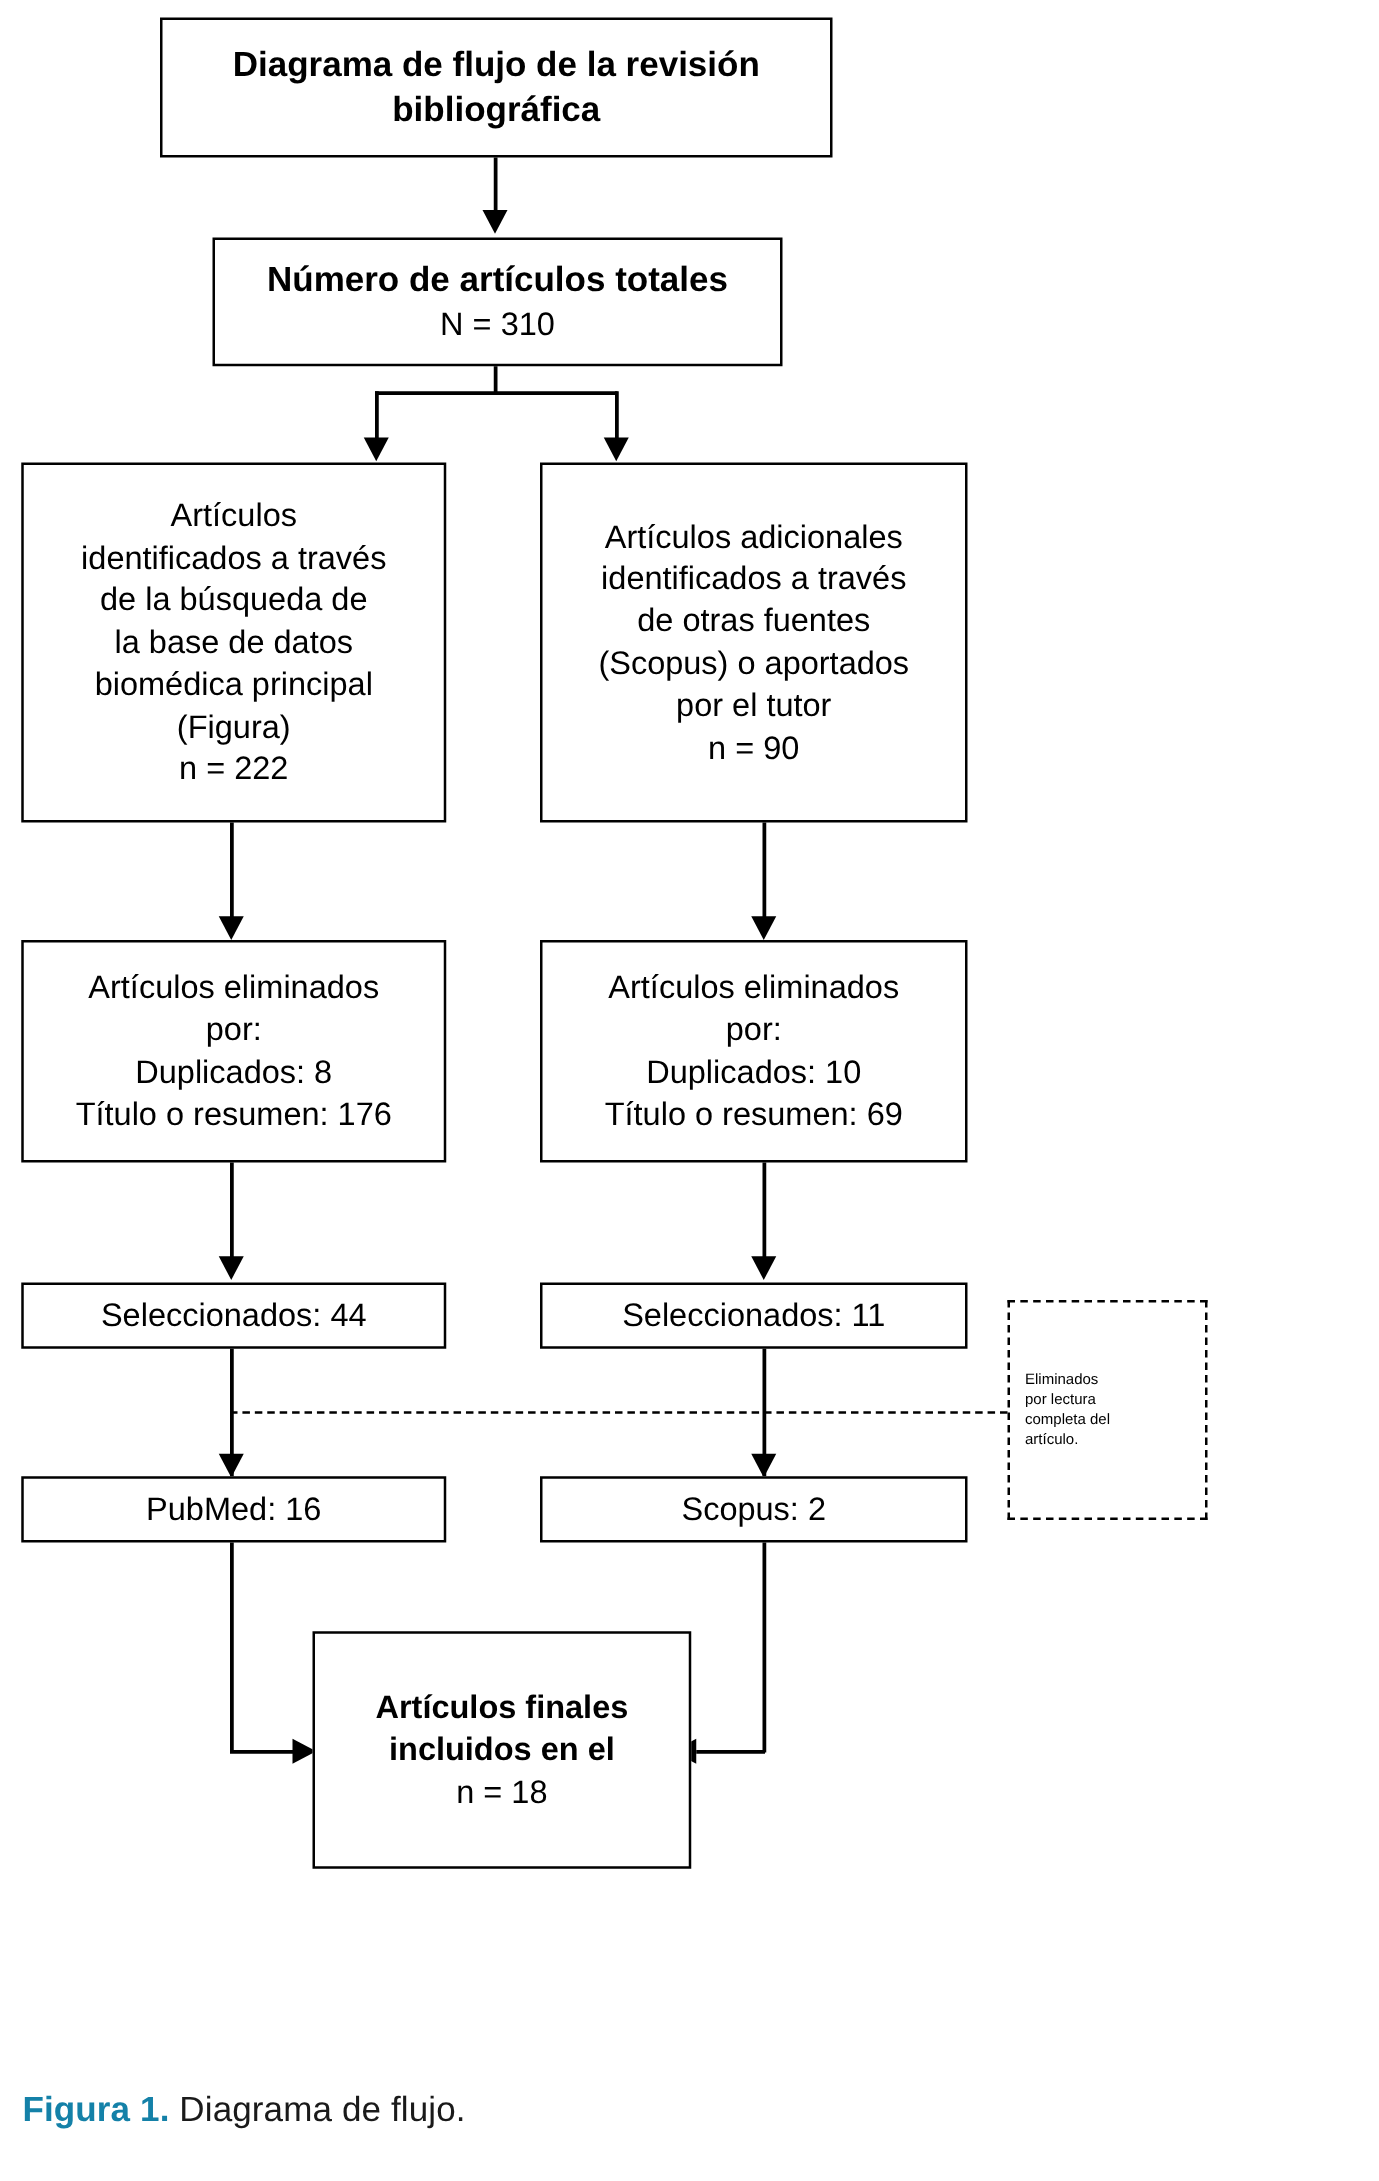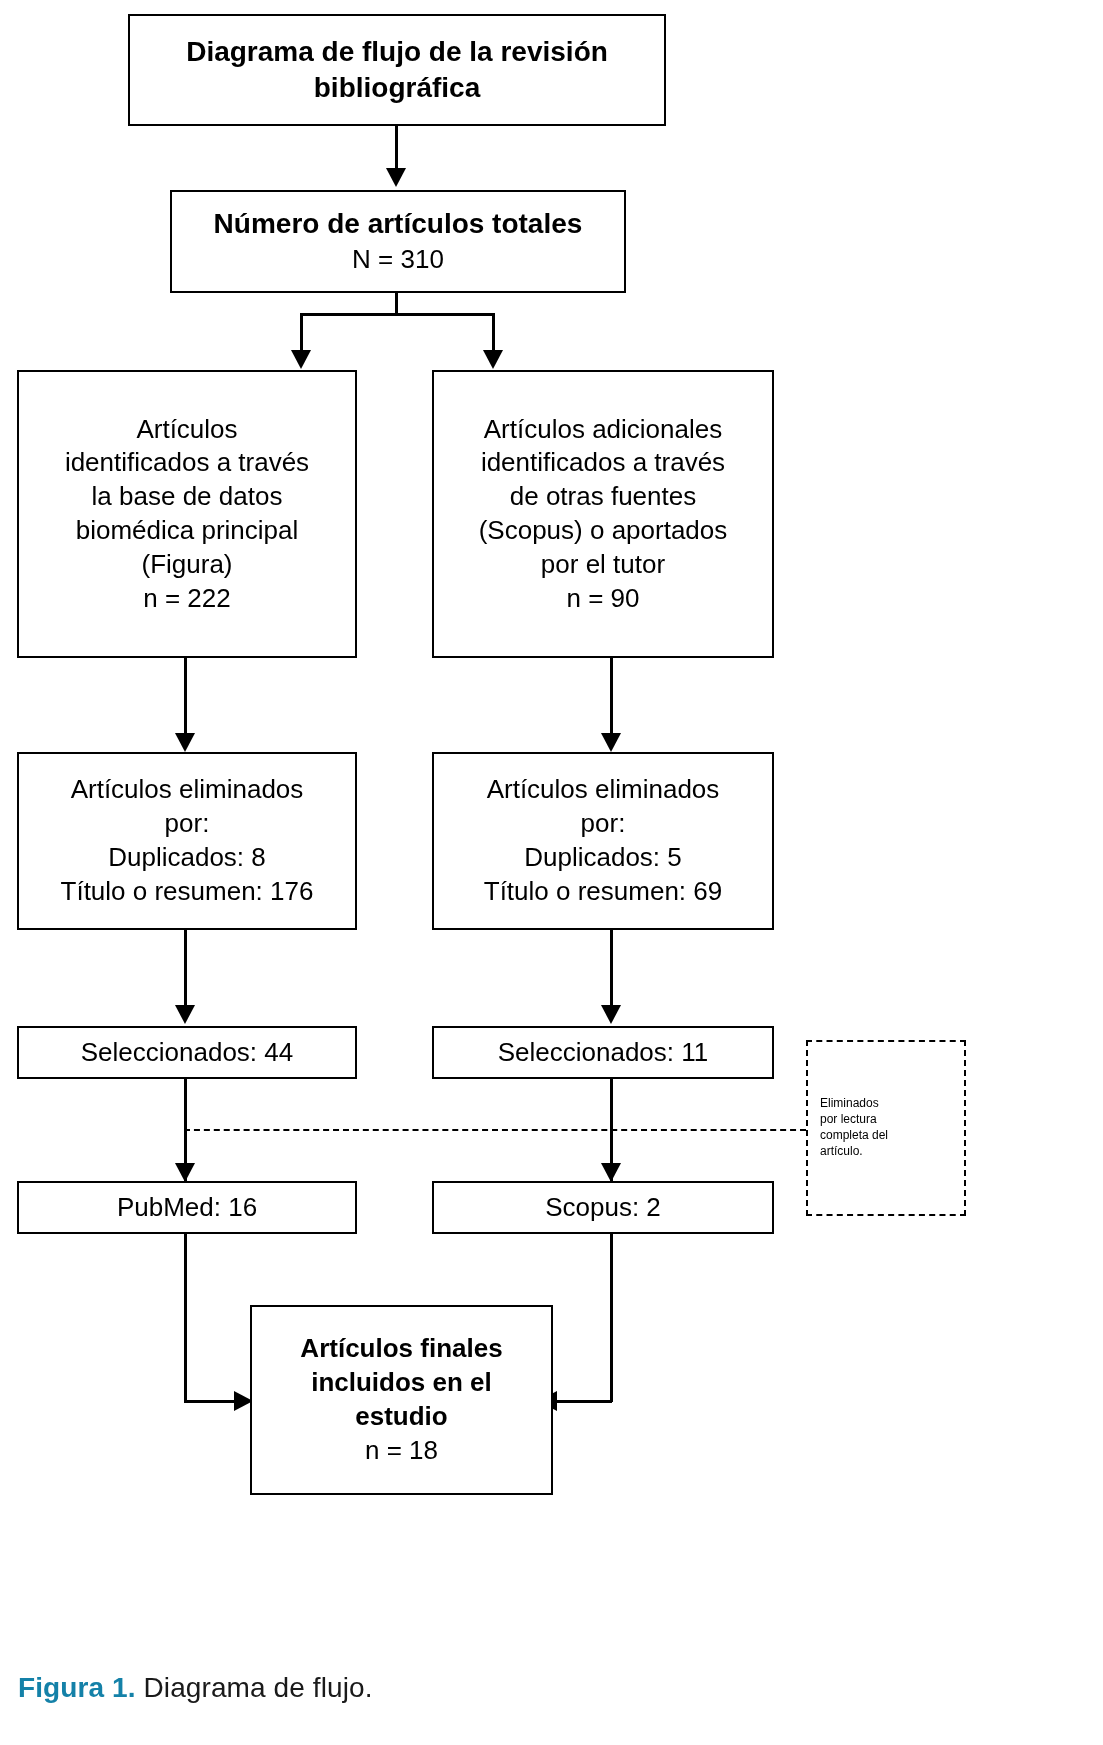--- a/index.html
+++ b/index.html
@@ -126,20 +126,21 @@
   <div class="vline" style="left:395px; top:293px; height:22px;"></div>
   <div class="hline" style="left:300px; top:313px; width:194px;"></div>
   <div class="vline" style="left:300px; top:313px; height:43px;"></div>
   <div class="arrowhead" style="left:291px; top:350px;"></div>
   <div class="vline" style="left:492px; top:313px; height:43px;"></div>
   <div class="arrowhead" style="left:483px; top:350px;"></div>
 
   <div class="node" style="left:17px; top:370px; width:340px; height:288px;">
     <span class="ln">Artículos</span>
     <span class="ln">identificados a través</span>
+    <span class="ln">de la búsqueda de</span>
     <span class="ln">la base de datos</span>
     <span class="ln">biomédica principal</span>
     <span class="ln">(Figura)</span>
     <span class="ln">n = 222</span>
   </div>
 
   <div class="node" style="left:432px; top:370px; width:342px; height:288px;">
     <span class="ln">Artículos adicionales</span>
     <span class="ln">identificados a través</span>
     <span class="ln">de otras fuentes</span>
@@ -157,21 +158,21 @@
   <div class="node" style="left:17px; top:752px; width:340px; height:178px;">
     <span class="ln">Artículos eliminados</span>
     <span class="ln">por:</span>
     <span class="ln">Duplicados: 8</span>
     <span class="ln">Título o resumen: 176</span>
   </div>
 
   <div class="node" style="left:432px; top:752px; width:342px; height:178px;">
     <span class="ln">Artículos eliminados</span>
     <span class="ln">por:</span>
-    <span class="ln">Duplicados: 5</span>
+    <span class="ln">Duplicados: 10</span>
     <span class="ln">Título o resumen: 69</span>
   </div>
 
   <div class="vline" style="left:184px; top:930px; height:87px;"></div>
   <div class="arrowhead" style="left:175px; top:1005px;"></div>
 
   <div class="vline" style="left:610px; top:930px; height:87px;"></div>
   <div class="arrowhead" style="left:601px; top:1005px;"></div>
 
   <div class="node" style="left:17px; top:1026px; width:340px; height:53px;">
@@ -209,21 +210,20 @@
   <div class="hline" style="left:184px; top:1400px; width:54px;"></div>
   <div class="arrowhead right" style="left:234px; top:1391px;"></div>
 
   <div class="vline" style="left:610px; top:1234px; height:168px;"></div>
   <div class="hline" style="left:557px; top:1400px; width:55px;"></div>
   <div class="arrowhead left" style="left:538px; top:1391px;"></div>
 
   <div class="node" style="left:250px; top:1305px; width:303px; height:190px;">
     <span class="ln" style="font-weight:bold;">Artículos finales</span>
     <span class="ln" style="font-weight:bold;">incluidos en el</span>
-    <span class="ln" style="font-weight:bold;">estudio</span>
     <span class="ln">n = 18</span>
   </div>
 
   <div id="caption">
     <span class="cap-label">Figura 1.</span>
     <span class="cap-text">Diagrama de flujo.</span>
   </div>
 
 </div>
 

